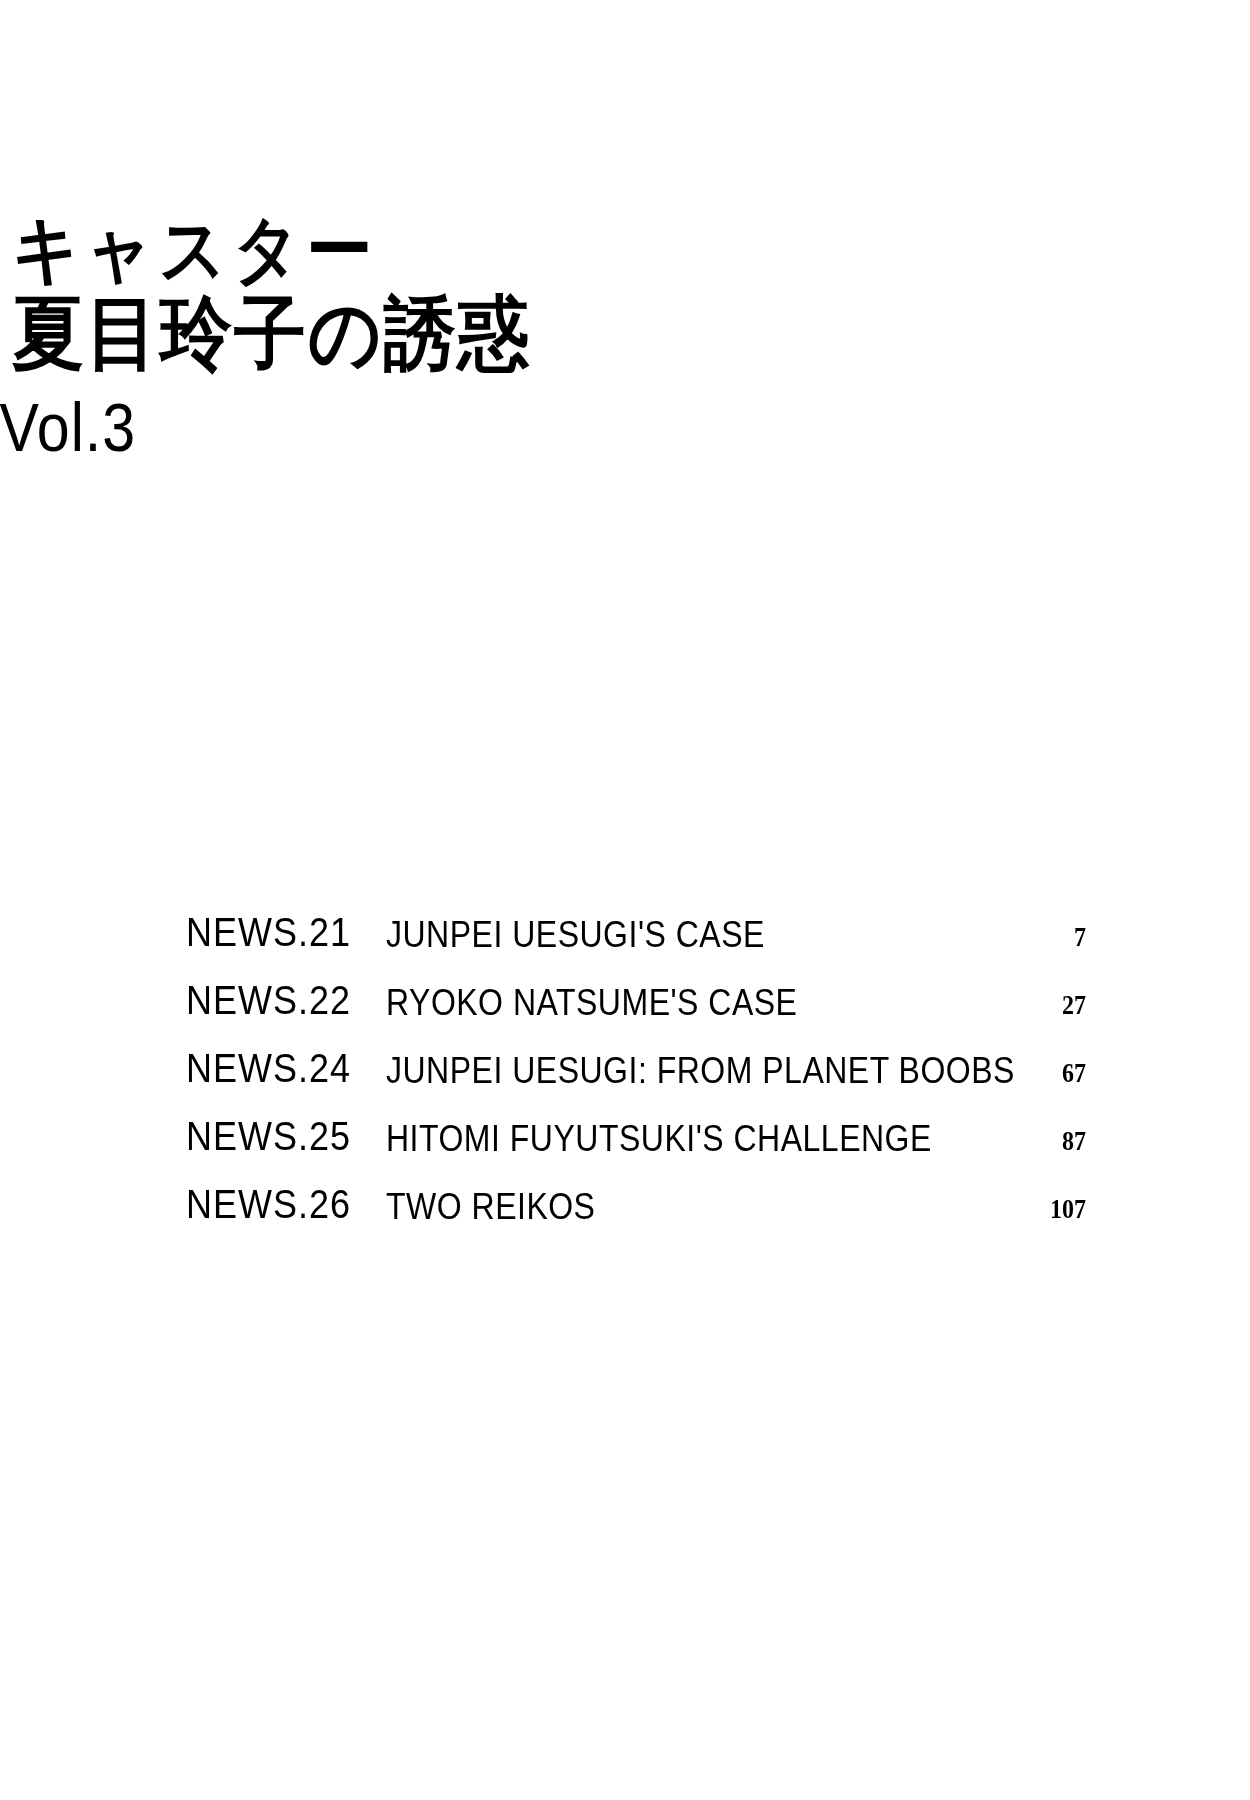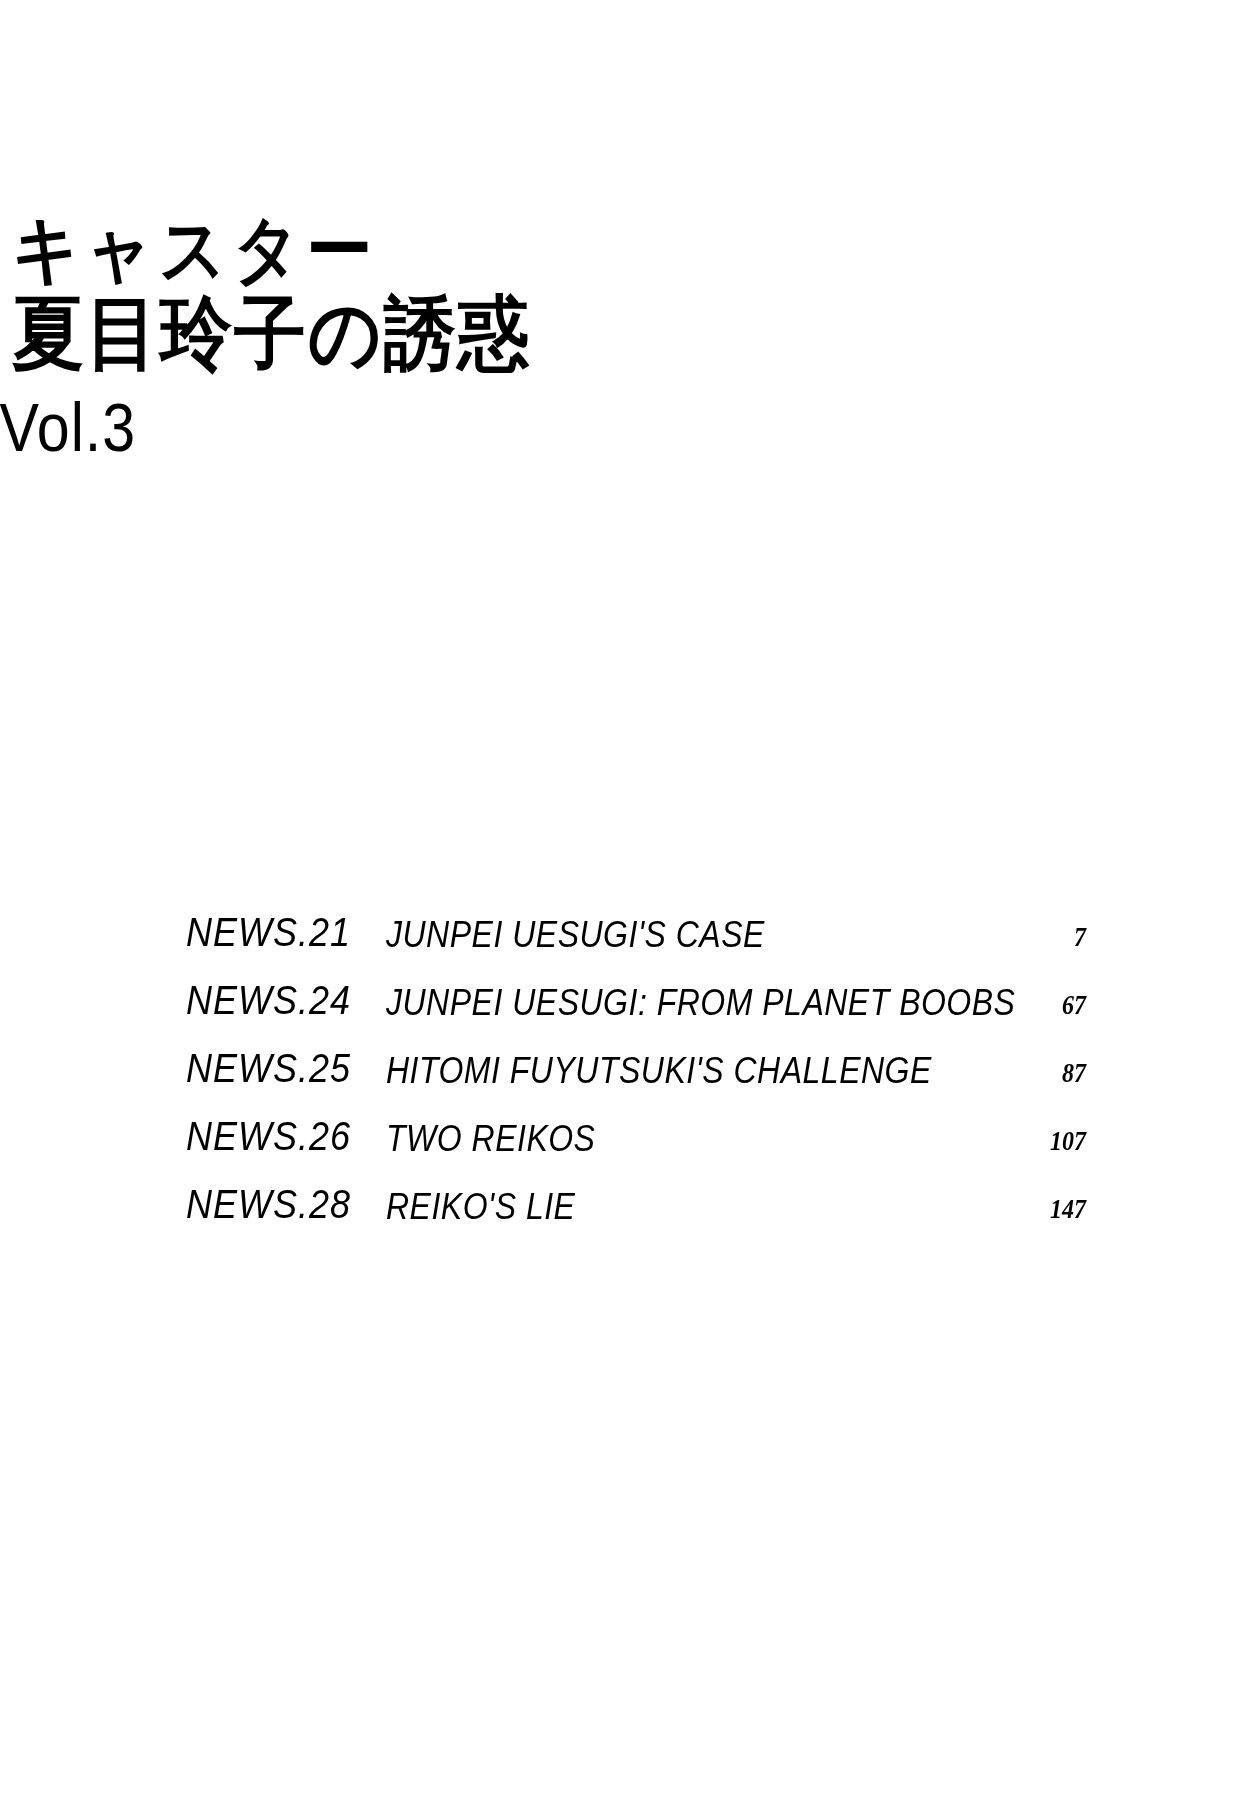--- a/index.html
+++ b/index.html
@@ -57,21 +57,20 @@
   .toc {
     position: absolute;
     left: 186px;
     top: 912px;
     width: 900px;
   }
   .toc-row {
     display: flex;
     align-items: baseline;
     height: 68px;
-    font-style: italic;
   }
   .toc-news {
     flex: 0 0 200px;
     font-family: "Liberation Sans", sans-serif;
     font-size: 36px;
     letter-spacing: 1px;
     transform: scaleY(1.12);
     transform-origin: left center;
     white-space: nowrap;
   }
@@ -104,20 +103,25 @@
 </div>
 
 <div class="toc">
 
   <div class="toc-row">
     <span class="toc-news">NEWS.21</span>
     <span class="toc-title">JUNPEI UESUGI'S CASE</span>
     <span class="toc-page">7</span>
   </div>
 
+  <div class="toc-row">
+    <span class="toc-news">NEWS.22</span>
+    <span class="toc-title">RYOKO NATSUME'S CASE</span>
+    <span class="toc-page">27</span>
+  </div>
 
 
   <div class="toc-row">
     <span class="toc-news">NEWS.24</span>
     <span class="toc-title">JUNPEI UESUGI: FROM PLANET BOOBS</span>
     <span class="toc-page">67</span>
   </div>
 
   <div class="toc-row">
     <span class="toc-news">NEWS.25</span>
@@ -125,21 +129,16 @@
     <span class="toc-page">87</span>
   </div>
 
   <div class="toc-row">
     <span class="toc-news">NEWS.26</span>
     <span class="toc-title">TWO REIKOS</span>
     <span class="toc-page">107</span>
   </div>
 
 
-  <div class="toc-row">
-    <span class="toc-news">NEWS.28</span>
-    <span class="toc-title">REIKO'S LIE</span>
-    <span class="toc-page">147</span>
-  </div>
 
 
 
 </div>
 
 </body></html>

